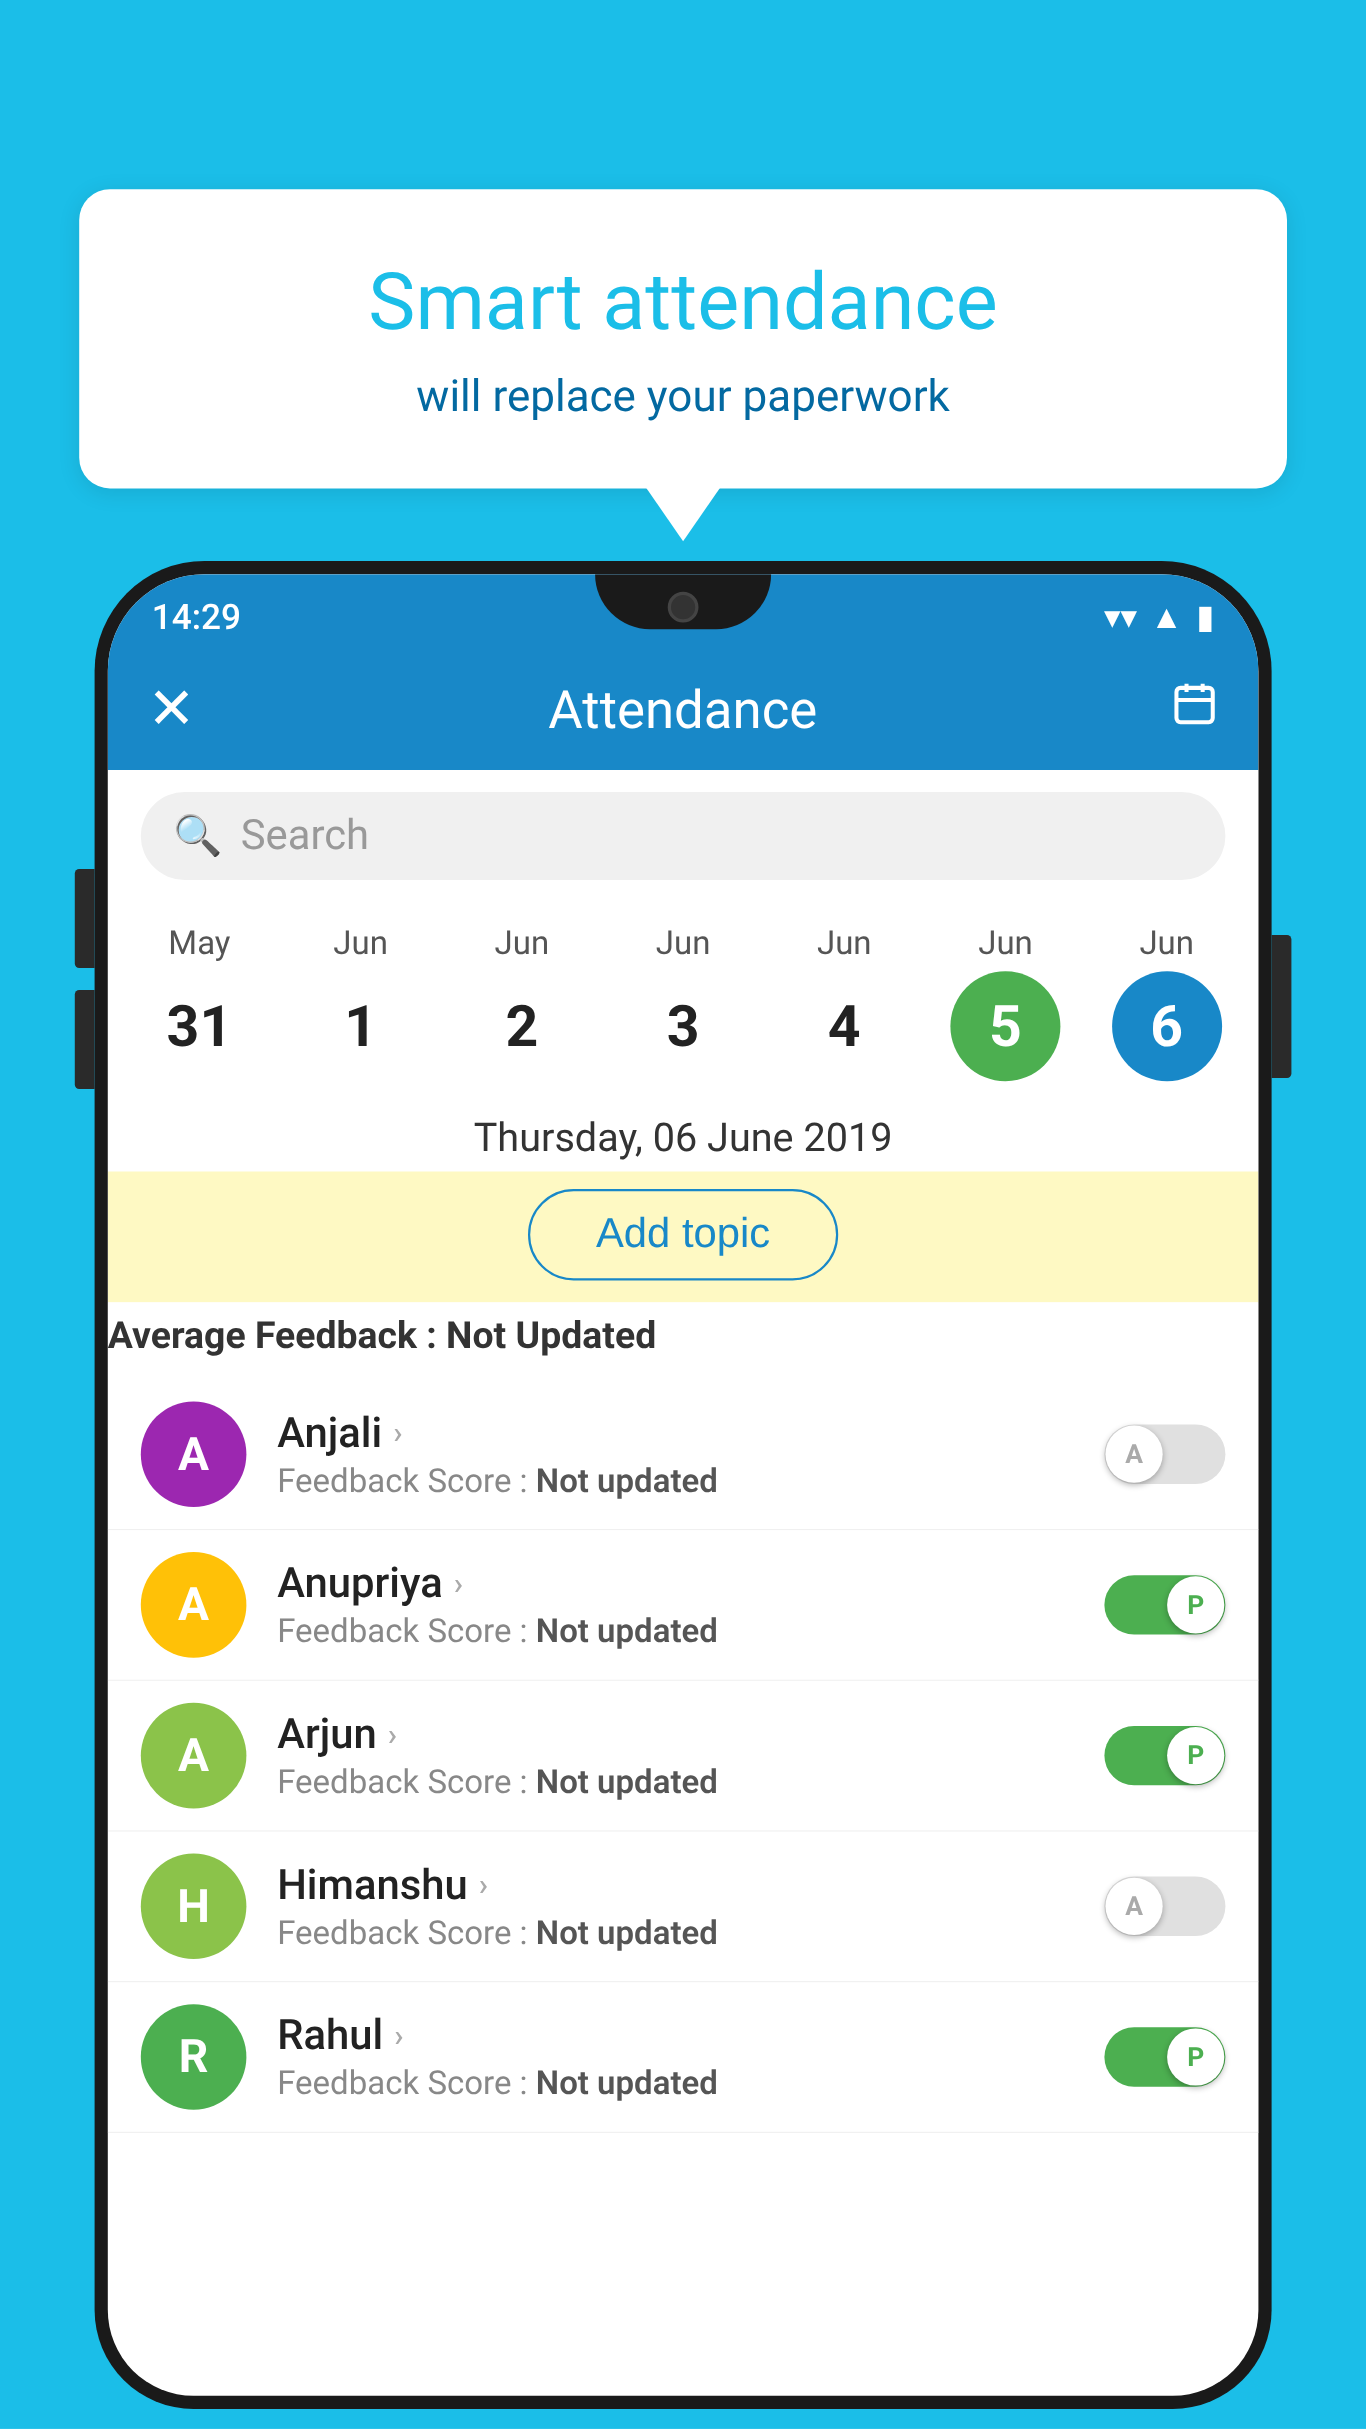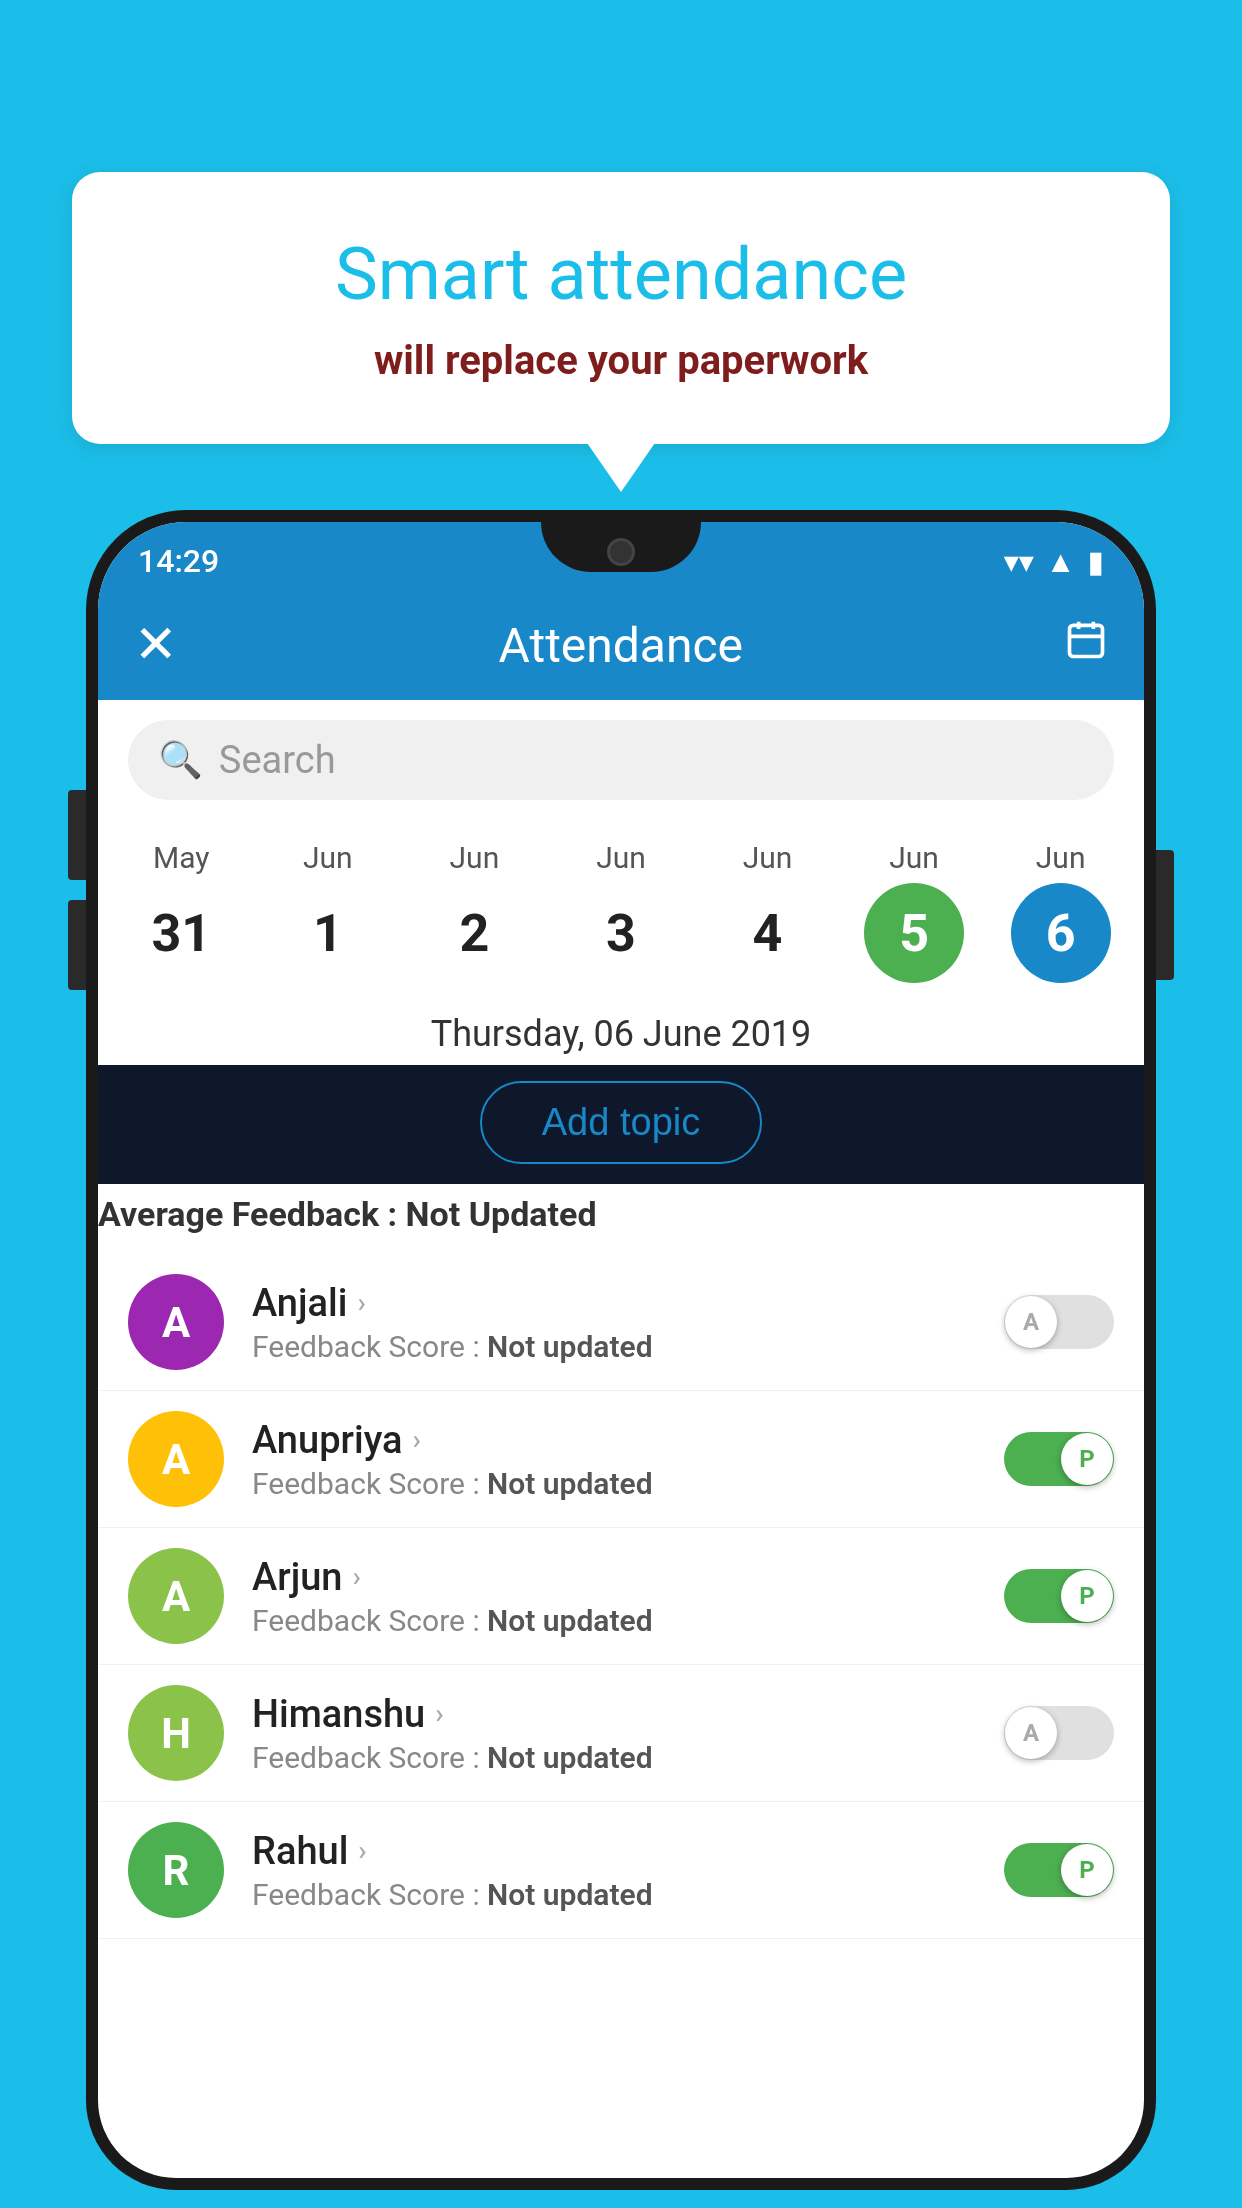--- a/index.html
+++ b/index.html
@@ -41,22 +41,22 @@
       border-top: 52px solid white;
     }
     .bubble-title {
       font-size: 72px;
       color: #1BBEE8;
       font-weight: 400;
       margin-bottom: 20px;
     }
     .bubble-subtitle {
       font-size: 40px;
-      color: #7f1d1d;
-      font-weight: 700;
+      color: #0369a1;
+      font-weight: 400;
     }
 
     
     .phone-frame {
       position: absolute;
       top: 510px;
       left: 86px;
       right: 86px;
       bottom: 0;
     }
@@ -226,21 +226,21 @@
       padding: 20px 0 10px;
       font-size: 36px;
       color: #333;
       background: white;
     }
 
     
     .add-topic-container {
       text-align: center;
       padding: 16px 0 20px;
-      background: #0f172a;
+      background: #fef9c3;
     }
     .add-topic-btn {
       border: 2px solid #1888C8;
       border-radius: 50px;
       padding: 18px 60px;
       color: #1888C8;
       font-size: 38px;
       background: transparent;
       cursor: pointer;
       display: inline-block;

